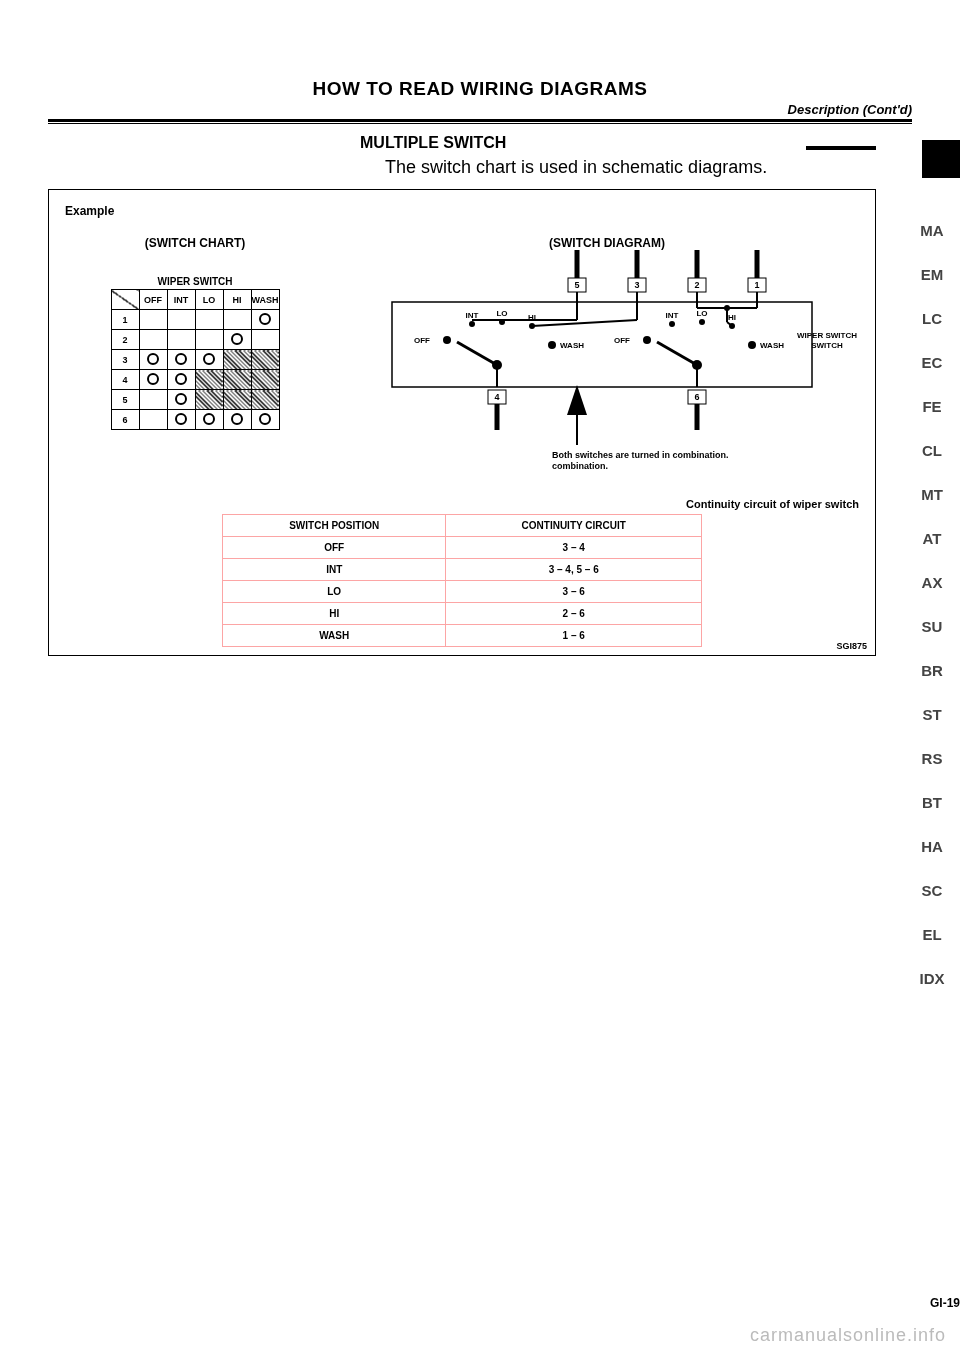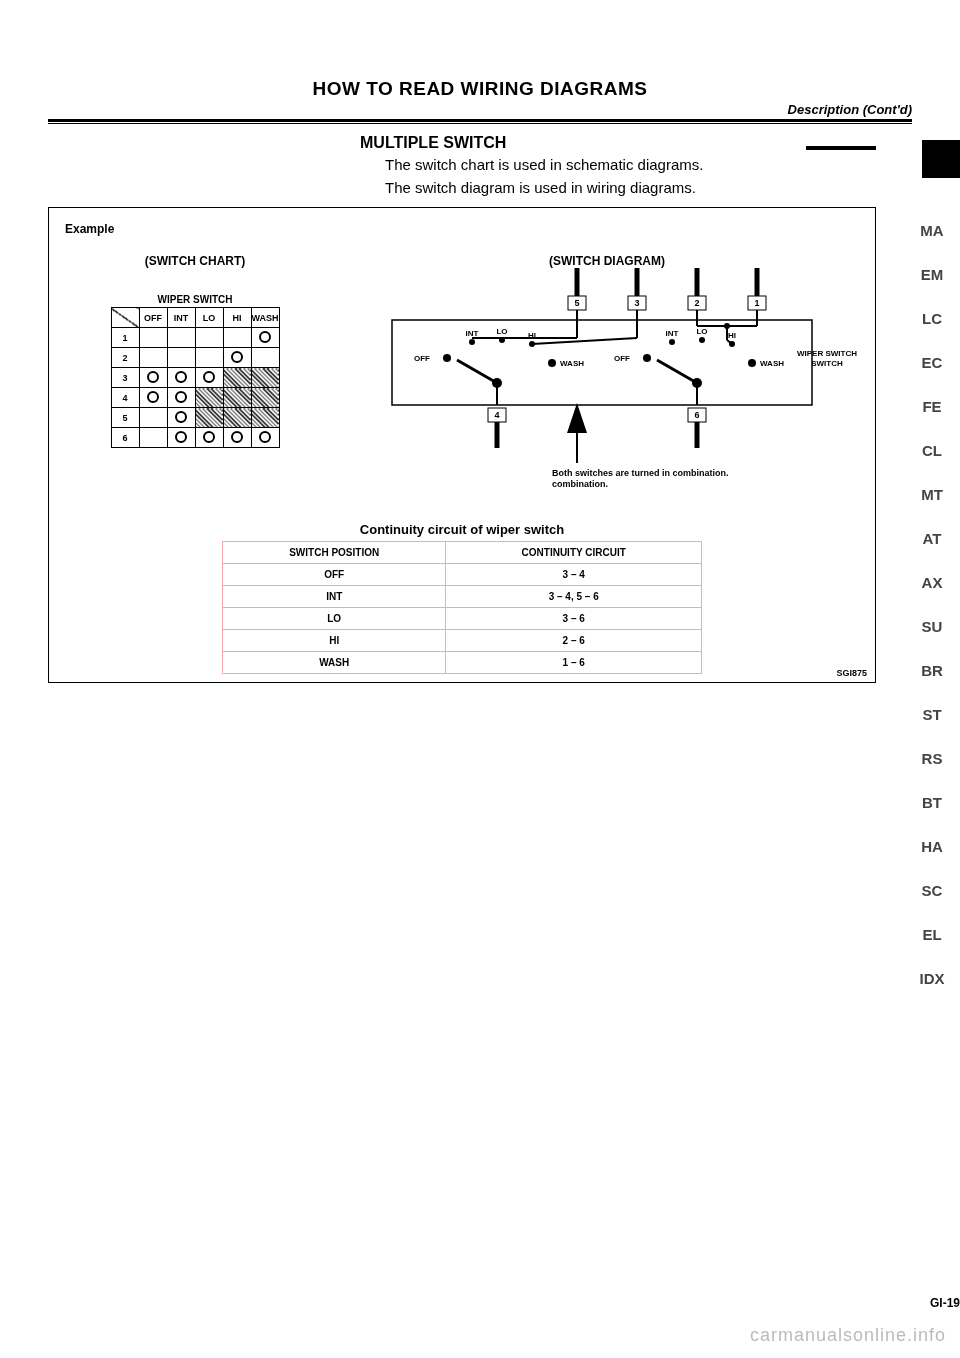--- a/index.html
+++ b/index.html
@@ -66,21 +66,21 @@
     font-size: 16px;
   }
   .small-bar {
     width: 70px; height:4px; background:#000; margin-left:auto; margin-top:-6px;
   }
   .body-text {
     font-size: 14px;
     margin-top: 4px;
     line-height: 1.35;
   }
-  .bullet-list { margin-left: 25px; margin-top: 4px; font-size:15px; line-height:1.5;}
+  .bullet-list { margin-left: 25px; margin-top: 4px; font-size:18px; line-height:1.5;}
   .figure-box {
     border: 1px solid #000;
     margin: 8px 36px 0 0;
     padding: 14px 16px 8px 16px;
     position: relative;
     font-size: 11px;
   }
   .fig-row { display:flex; gap: 30px; }
   .example-lbl { font-weight:bold; font-size:12px;}
   .chart-col { width: 260px; }
@@ -98,21 +98,21 @@
   }
   .circle-dot {
     width:12px; height:12px; border:2px solid #000; border-radius:50%; display:inline-block;
   }
   .hatch {
     background: repeating-linear-gradient(45deg, #000 0, #000 1px, transparent 1px, transparent 3px);
   }
   .diagram-col { flex:1; position:relative; }
   .diagram-title { text-align:center; font-weight:bold; font-size:12px; margin-top:18px;}
   svg.diagram { width:100%; height:230px; }
-  .cont-title { text-align:center; font-weight:bold; font-size:13px; margin-top:22px;}
+  .cont-title { text-align:right; font-weight:bold; font-size:11px; margin-top:16px;}
   table.cont { border-collapse:collapse; margin: 4px auto 0; width: 480px;}
   table.cont th, table.cont td {
     border:1px solid #fca5a5; font-size:10px; font-weight:bold; text-align:center; padding:5px 4px;
   }
   .fig-code { position:absolute; right:8px; bottom:4px; font-size:9px; font-weight:bold;}
   .page-num {
     position:absolute; bottom:48px; left:0; right:0; text-align:right;
     font-weight:bold; font-size:12px;padding-left:12px;
   }
   .watermark {
@@ -156,21 +156,20 @@
   </div>
 
   <div class="content-col">
     <div style="display:flex; align-items:center;">
       <div class="sub-heading">MULTIPLE SWITCH</div>
       <div style="flex:1"></div>
     </div>
     <div class="small-bar"></div>
     <div class="bullet-list">
       <div>The switch chart is used in schematic diagrams.</div>
-      <div>The switch diagram is used in wiring diagrams.</div>
     </div>
   </div>
 
   <div class="figure-box">
     <div class="example-lbl">Example</div>
     <div class="fig-row">
       <div class="chart-col">
         <div class="chart-title">(SWITCH CHART)</div>
         <div class="wiper-lbl">WIPER SWITCH</div>
         <table class="switch-chart">

